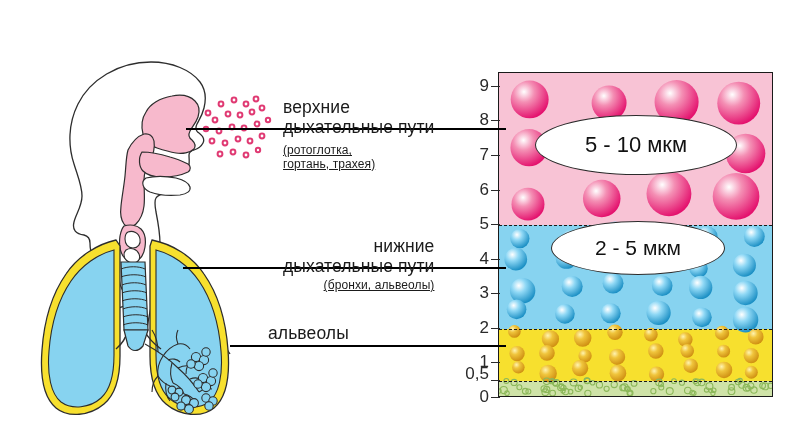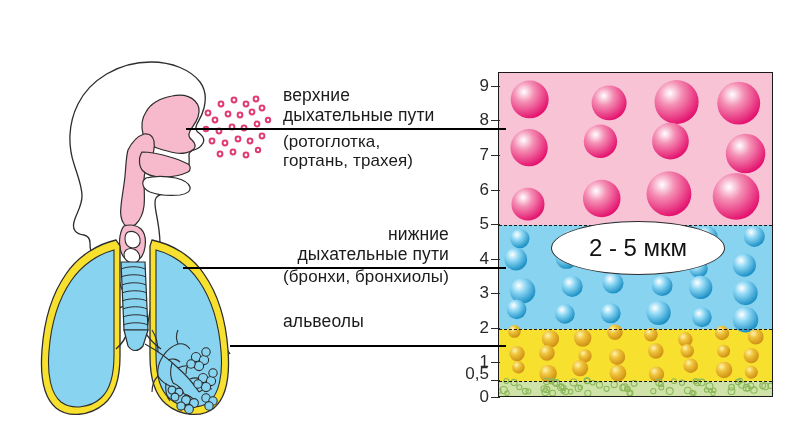--- a/index.html
+++ b/index.html
@@ -23,28 +23,30 @@
     height: 0;
     border-top: 2px solid #000;
     z-index: 6;
   }
   .label-block {
     position: absolute;
     z-index: 7;
     color: #1b1b1b;
     line-height: 1.12;
     white-space: nowrap;
+    margin-top: 12px;
   }
   .label-main {
     font-size: 17.5px;
     letter-spacing: 0.1px;
   }
   .label-sub {
-    font-size: 17px;
+    font-size: 12px;
     letter-spacing: 0.1px;
+    text-decoration: underline;
   }
 
   
   #chart {
     position: absolute;
     left: 498px; top: 72px;
     width: 275px; height: 325px;
     border: 1.5px solid #1a1a1a;
     box-sizing: border-box;
     overflow: hidden;
@@ -322,24 +324,24 @@
   <div class="label-block" style="left:283px; top:86px;">
     <div class="label-main">верхние</div>
     <div class="label-main">дыхательные пути</div>
     <div class="label-sub" style="margin-top:7px;">(ротоглотка,</div>
     <div class="label-sub">гортань, трахея)</div>
   </div>
 
   <div class="label-block" style="left:283px; top:225px;text-align:right;">
     <div class="label-main">нижние</div>
     <div class="label-main">дыхательные пути</div>
-    <div class="label-sub" style="margin-top:3px;">(бронхи, бронхиолы)</div>
+    <div class="label-sub" style="margin-top:3px;">(бронхи, альвеолы)</div>
   </div>
 
-  <div class="label-block" style="left:283px; top:312px;">
+  <div class="label-block" style="left:268px; top:312px;">
     <div class="label-main">альвеолы</div>
   </div>
 
 
   <div id="axis">
       <div class="tick-label" style="top: 337px;">0</div>
       <div class="tick-mark" style="top: 337px;"></div>
       <div class="tick-label" style="top: 314px;">0,5</div>
       <div class="tick-mark" style="top: 319.713px;"></div>
       <div class="tick-label" style="top: 302.426px;">1</div>
@@ -523,18 +525,21 @@
           <circle cx="256.8" cy="319.4" r="3.2"></circle>
           <circle cx="265.6" cy="315.0" r="2.9"></circle>
           <circle cx="75.2" cy="311.7" r="3.5"></circle>
         </g>
       </svg>
 
     <div class="band-divider" style="top: 152.128px;"></div>
     <div class="band-divider" style="top: 255.851px;"></div>
     <div class="band-divider" style="top: 307.713px;"></div>
 
-    <div class="callout" style="left:52px; top:148px; width:172px; height:52px; font-size:24px;">
+    <div class="callout" style="left:36px; top:42px; width:200px; height:58px; font-size:22px;">
+      <span>5 - 10  мкм</span>
+    </div>
+    <div class="callout" style="left:52px; top:148px; width:172px; height:52px; font-size:21px;">
       <span>2 - 5 мкм</span>
     </div>
   </div>
 
 </div>
 
 </body></html>

